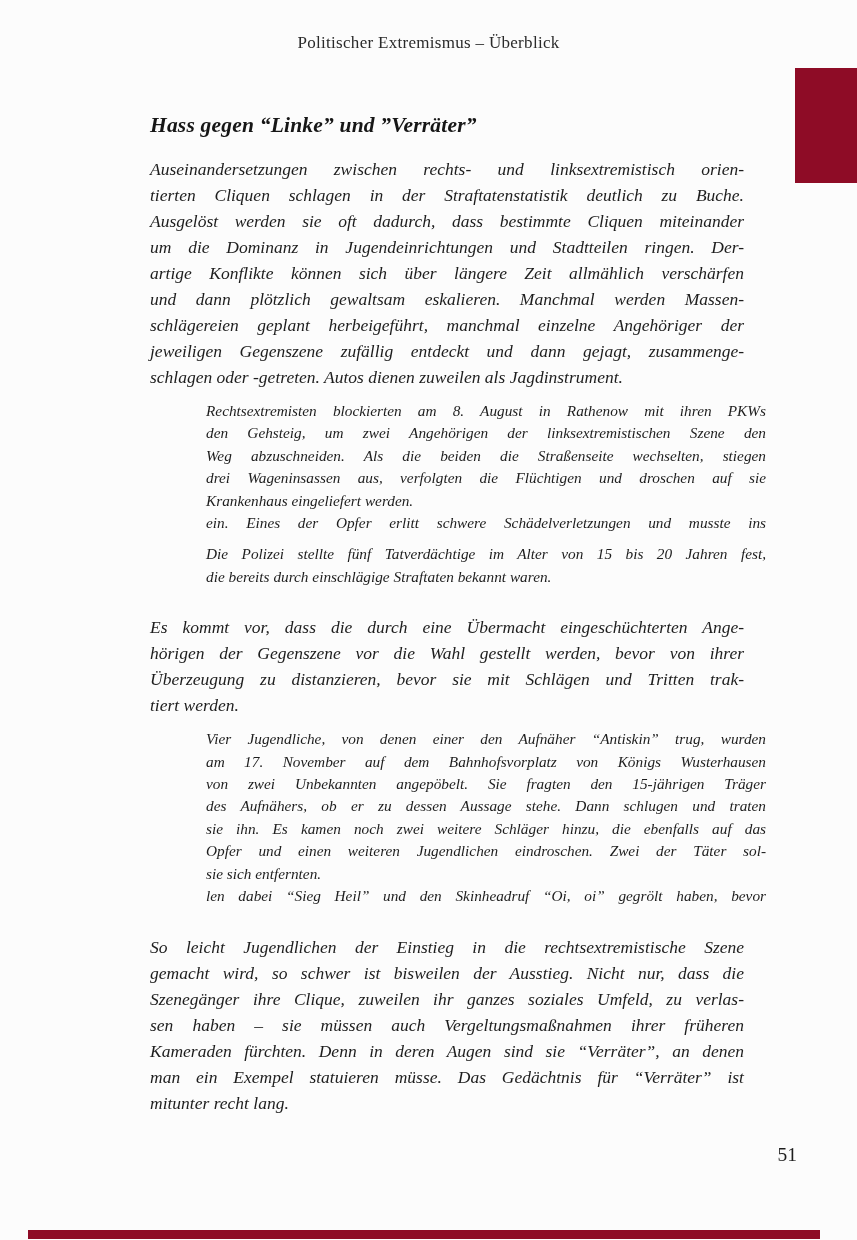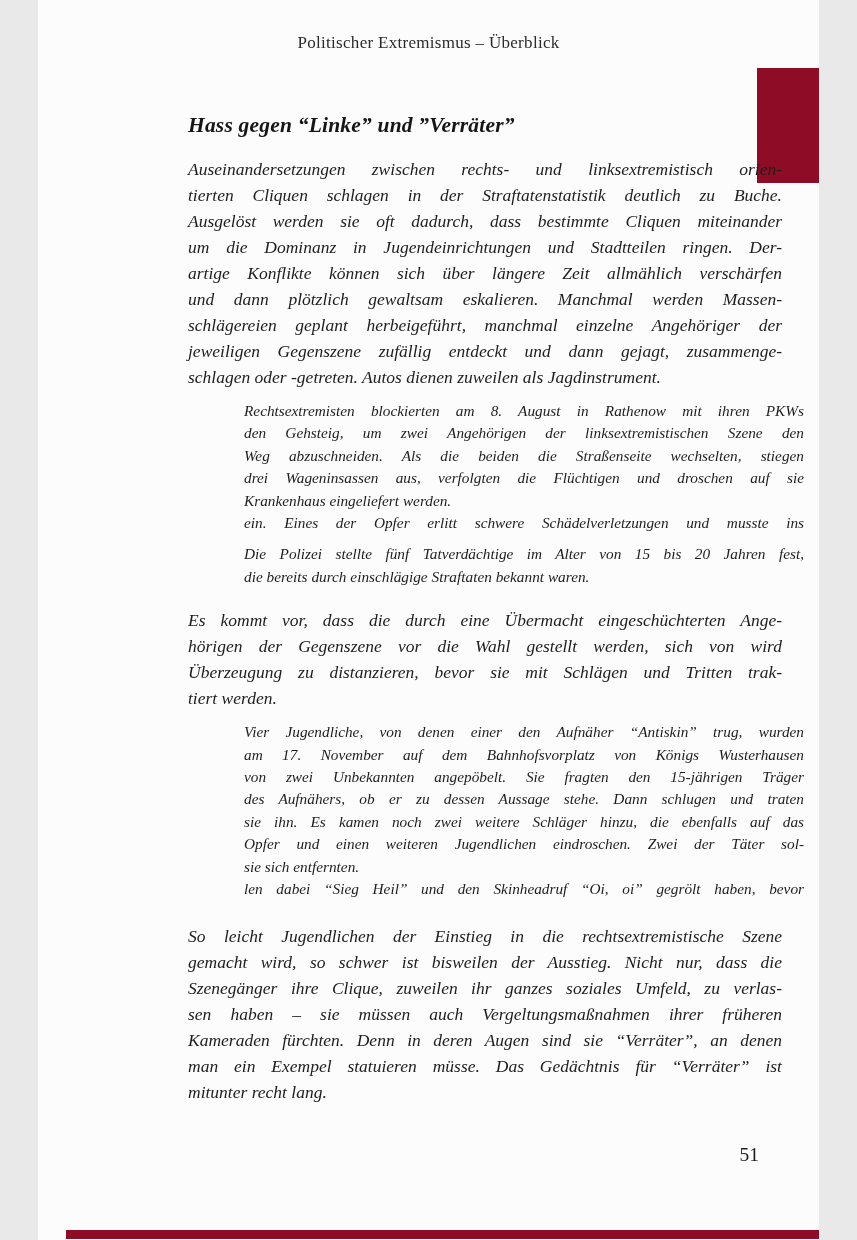--- a/index.html
+++ b/index.html
@@ -1,25 +1,24 @@
 <!DOCTYPE html>
 <html lang="de"><head>
 <meta charset="utf-8">
 <style>
   html, body { margin: 0; padding: 0; background: #e9e9e9; }
   .page {
     position: relative;
-    width: 765px;
+    width: 857px;
     height: 1240px;
     margin: 0 auto;
     background: #fcfcfc;
     font-family: "Liberation Serif", "DejaVu Serif", serif;
     color: #1d1d1d;
     overflow: hidden;
-    padding-left: 16px;
   }
   .running-header {
     position: absolute;
     top: 33px; left: 0; right: 0;
     text-align: center;
     font-size: 17px;
     letter-spacing: 0.3px;
     color: #2a2a2a;
   }
   .accent-top {
@@ -54,21 +53,21 @@
     margin-bottom: 10px;
   }
   .para.quote {
     font-size: 15.3px;
     line-height: 22.4px;
     width: 560px;
     margin-left: 56px;
     margin-bottom: 9px;
   }
   .para.body + .para.quote { margin-top: 0px; }
-  .para.quote + .para.body { margin-top: 19px; }
+  .para.quote + .para.body { margin-top: 26px; }
   .para.quote + .para.quote { margin-top: 0px; }
   .para.q-last { margin-bottom: 22px; }
   .tline {
     text-align: justify;
     text-align-last: justify;
   }
   .tline.tlast { text-align-last: left; }
   .page-number {
     position: absolute;
     top: 1144px;
@@ -108,21 +107,21 @@
           <div class="tline">drei Wageninsassen aus, verfolgten die Flüchtigen und droschen auf sie</div>
           <div class="tline tlast">Krankenhaus eingeliefert werden.</div>
           <div class="tline">ein. Eines der Opfer erlitt schwere Schädelverletzungen und musste ins</div>
         </div>
         <div class="para quote">
           <div class="tline">Die Polizei stellte fünf Tatverdächtige im Alter von 15 bis 20 Jahren fest,</div>
           <div class="tline tlast">die bereits durch einschlägige Straftaten bekannt waren.</div>
         </div>
         <div class="para body">
           <div class="tline">Es kommt vor, dass die durch eine Übermacht eingeschüchterten Ange-</div>
-          <div class="tline">hörigen der Gegenszene vor die Wahl gestellt werden, sich von wird</div>
+          <div class="tline">hörigen der Gegenszene vor die Wahl gestellt werden, bevor von ihrer</div>
           <div class="tline">Überzeugung zu distanzieren, bevor sie mit Schlägen und Tritten trak-</div>
           <div class="tline tlast">tiert werden.</div>
         </div>
         <div class="para quote q-last">
           <div class="tline">Vier Jugendliche, von denen einer den Aufnäher “Antiskin” trug, wurden</div>
           <div class="tline">am 17. November auf dem Bahnhofsvorplatz von Königs Wusterhausen</div>
           <div class="tline">von zwei Unbekannten angepöbelt. Sie fragten den 15-jährigen Träger</div>
           <div class="tline">des Aufnähers, ob er zu dessen Aussage stehe. Dann schlugen und traten</div>
           <div class="tline">sie ihn. Es kamen noch zwei weitere Schläger hinzu, die ebenfalls auf das</div>
           <div class="tline">Opfer und einen weiteren Jugendlichen eindroschen. Zwei der Täter sol-</div>

